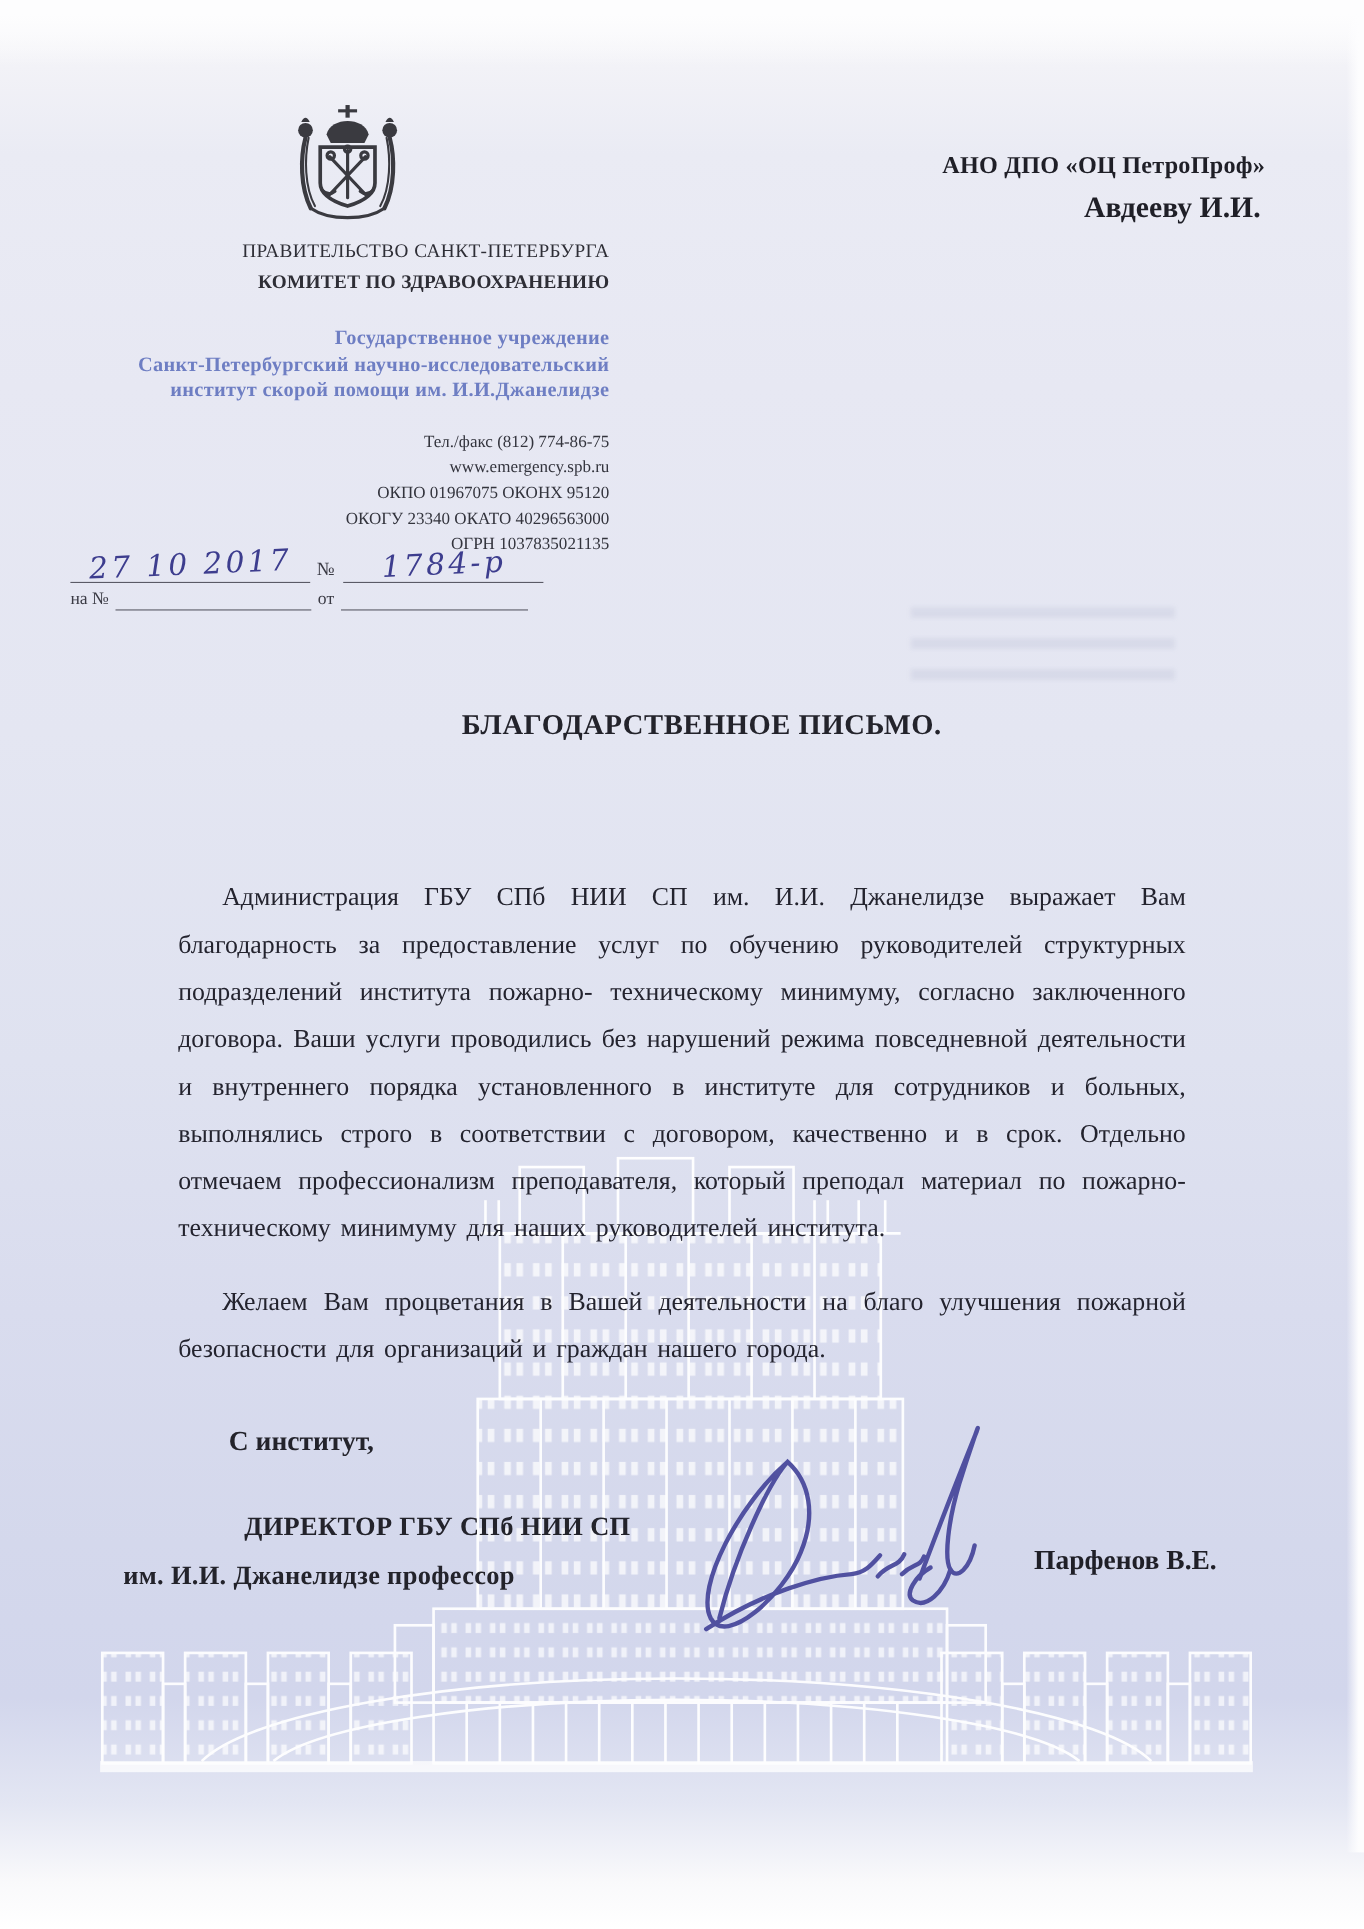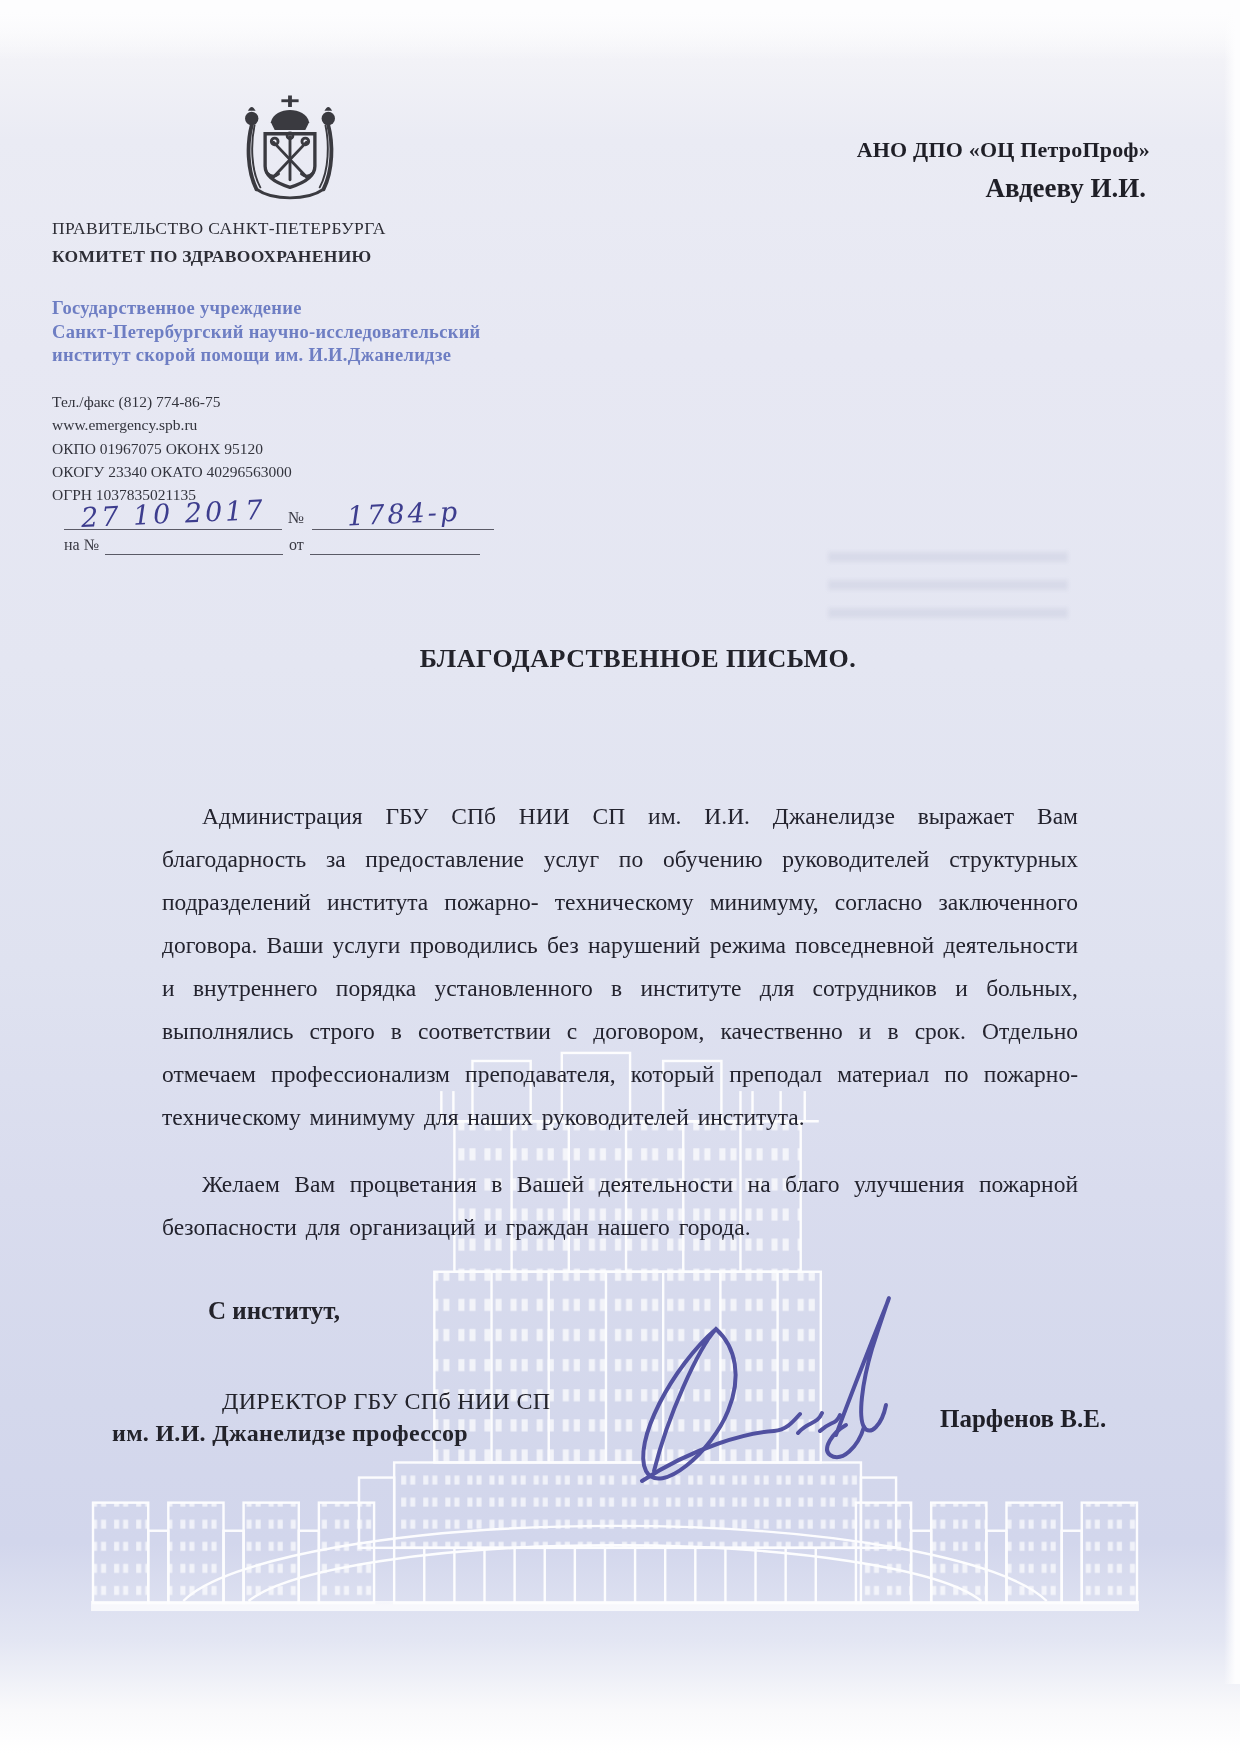--- a/index.html
+++ b/index.html
@@ -25,21 +25,21 @@
       #e3e6f3 93.5%,
       #f9f9fb 97.5%,
       #ffffff 100%);
   }
   .edge-right{position:absolute;top:0;right:0;width:16px;height:96%;
     background:linear-gradient(90deg,rgba(255,255,255,0),#fdfdfe 70%);}
   .edge-top{position:absolute;top:0;left:0;width:100%;height:60px;
     background:linear-gradient(180deg,#fdfdfe 20%,rgba(255,255,255,0));}
 
   
-  .lh-left{position:absolute;left:52px;top:92px;width:476px;text-align:left;color:#2e2e36;}
+  .lh-left{position:absolute;left:78px;top:92px;width:476px;text-align:right;color:#2e2e36;}
   .crest{display:block;margin:0 auto 8px auto;}
   .gov-line{font-size:17.5px;letter-spacing:.4px;margin-top:6px;}
   .committee-line{font-size:17.5px;font-weight:bold;letter-spacing:.3px;margin-top:7px;}
   .org-blue{margin-top:30px;font-weight:bold;color:#6e7ec3;font-size:18.5px;line-height:1.28;letter-spacing:.3px;}
   .addr{margin-top:22px;font-size:15.5px;line-height:1.5;color:#33343d;}
 
   
   .ref{position:absolute;left:64px;top:500px;width:480px;color:#3a3a44;}
   .ref-row1{display:flex;align-items:flex-end;}
   .ink{font-family:"DejaVu Serif",serif;font-style:italic;color:#3d3d8e;font-size:27px;
@@ -62,21 +62,21 @@
     font-size:26px;font-weight:bold;color:#23232b;letter-spacing:.5px;}
 
   
   .body-text{position:absolute;left:162px;top:795px;width:916px;color:#23232e;
     font-size:23.5px;line-height:43px;text-align:justify;}
   .body-text p{margin:0;text-indent:40px;word-spacing:3px;}
   .body-text p + p{margin-top:24px;}
 
   
   .sig-salutation{position:absolute;left:208px;top:1297px;font-size:25px;font-weight:bold;color:#23232b;}
-  .sig-pos1{position:absolute;left:222px;top:1375px;font-size:24px;font-weight:normal;color:#23232b;letter-spacing:.3px;margin-top:13px;}
+  .sig-pos1{position:absolute;left:222px;top:1375px;font-size:24px;font-weight:bold;color:#23232b;letter-spacing:.3px;}
   .sig-pos2{position:absolute;left:112px;top:1420px;font-size:24px;font-weight:bold;color:#23232b;letter-spacing:.3px;}
   .sig-name{position:absolute;left:940px;top:1405px;font-size:25px;font-weight:bold;color:#1f1f27;}
   .sig-scribble{position:absolute;left:620px;top:1275px;}
 
   
   .watermark{position:absolute;left:88px;top:1050px;width:1054px;height:564px;}
 
   
   .show-through{position:absolute;left:828px;top:552px;width:240px;height:84px;
     background:repeating-linear-gradient(180deg,rgba(110,120,160,.10) 0 10px,rgba(110,120,160,0) 10px 28px);

